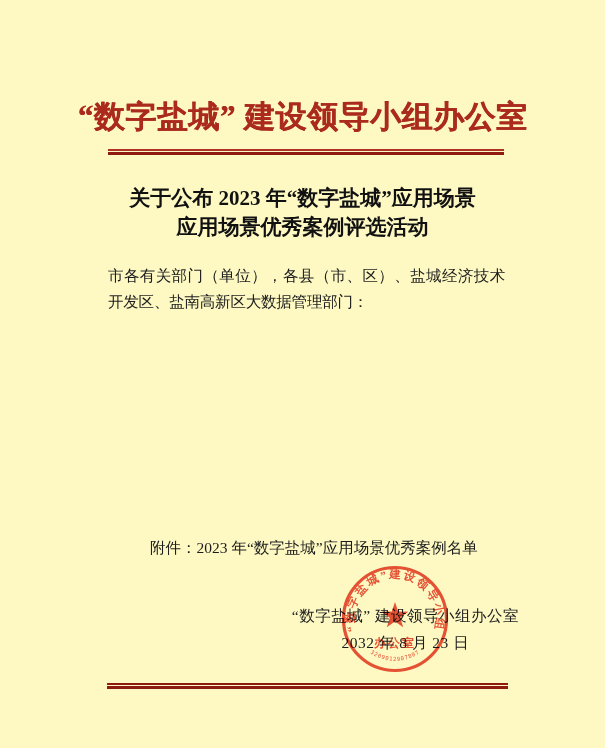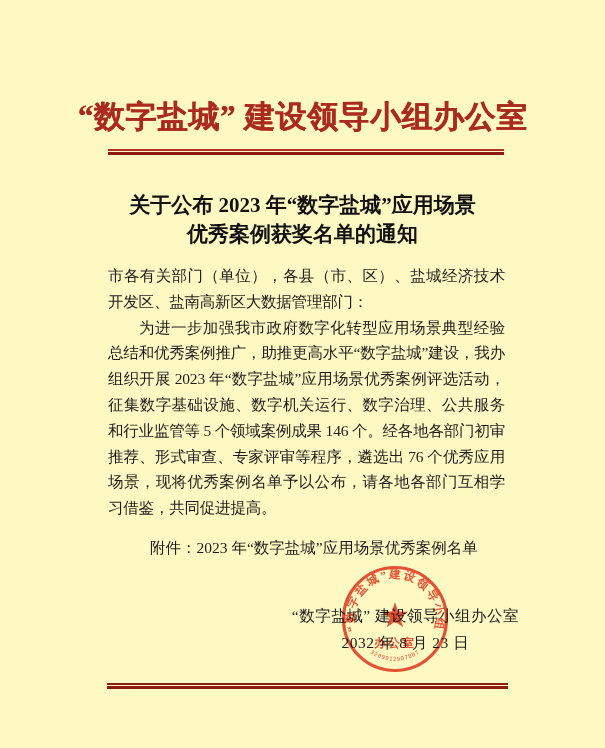--- a/index.html
+++ b/index.html
@@ -18,21 +18,21 @@
   .rule { position:absolute; box-sizing:border-box; }
   .rule-top {
     top:149px; left:108px; width:396px; height:6px;
     border-top:2px solid #b03226; border-bottom:3px solid #8e1b10;
   }
   .rule-bottom {
     top:683px; left:107px; width:401px; height:6px;
     border-top:2px solid #8e1b10; border-bottom:3px solid #8e1b10;
   }
   .doc-title {
-    position:absolute; top:191px; left:0; width:605px;
+    position:absolute; top:184px; left:0; width:605px;
     text-align:center; font-size:21px; font-weight:bold; line-height:29px;
     color:#111;
   }
   .body-text {
     position:absolute; top:263px; left:108px; width:397px;
     font-size:15.5px; line-height:25.8px; text-align:justify;
     letter-spacing:-0.2px;
   }
   .body-text p { margin:0; }
   .para { text-indent:2em; }
@@ -60,26 +60,25 @@
 <body>
 
 <div class="page">
 
   <div class="banner">“数字盐城” 建设领导小组办公室</div>
 
   <div class="rule rule-top"></div>
 
   <div class="doc-title">
     <div>关于公布 2023 年“数字盐城”应用场景</div>
-    <div>优秀案例获奖名单的通知</div>
+    <div>应用场景优秀案例评选活动</div>
   </div>
 
   <div class="body-text">
     <p class="salutation">市各有关部门（单位），各县（市、区）、盐城经济技术开发区、盐南高新区大数据管理部门：</p>
-    <p class="para">为进一步加强我市政府数字化转型应用场景典型经验总结和优秀案例推广，助推更高水平“数字盐城”建设，我办组织开展 2023 年“数字盐城”应用场景优秀案例评选活动，征集数字基础设施、数字机关运行、数字治理、公共服务和行业监管等 5 个领域案例成果 146 个。经各地各部门初审推荐、形式审查、专家评审等程序，遴选出 76 个优秀应用场景，现将优秀案例名单予以公布，请各地各部门互相学习借鉴，共同促进提高。</p>
   </div>
 
   <p class="attachment">附件：2023 年“数字盐城”应用场景优秀案例名单</p>
 
   <div class="signature">
     <div>“数字盐城” 建设领导小组办公室</div>
     <div>2032 年 8 月 23 日</div>
   </div>
 
   <svg class="seal" viewBox="0 0 110 110" aria-hidden="true">

